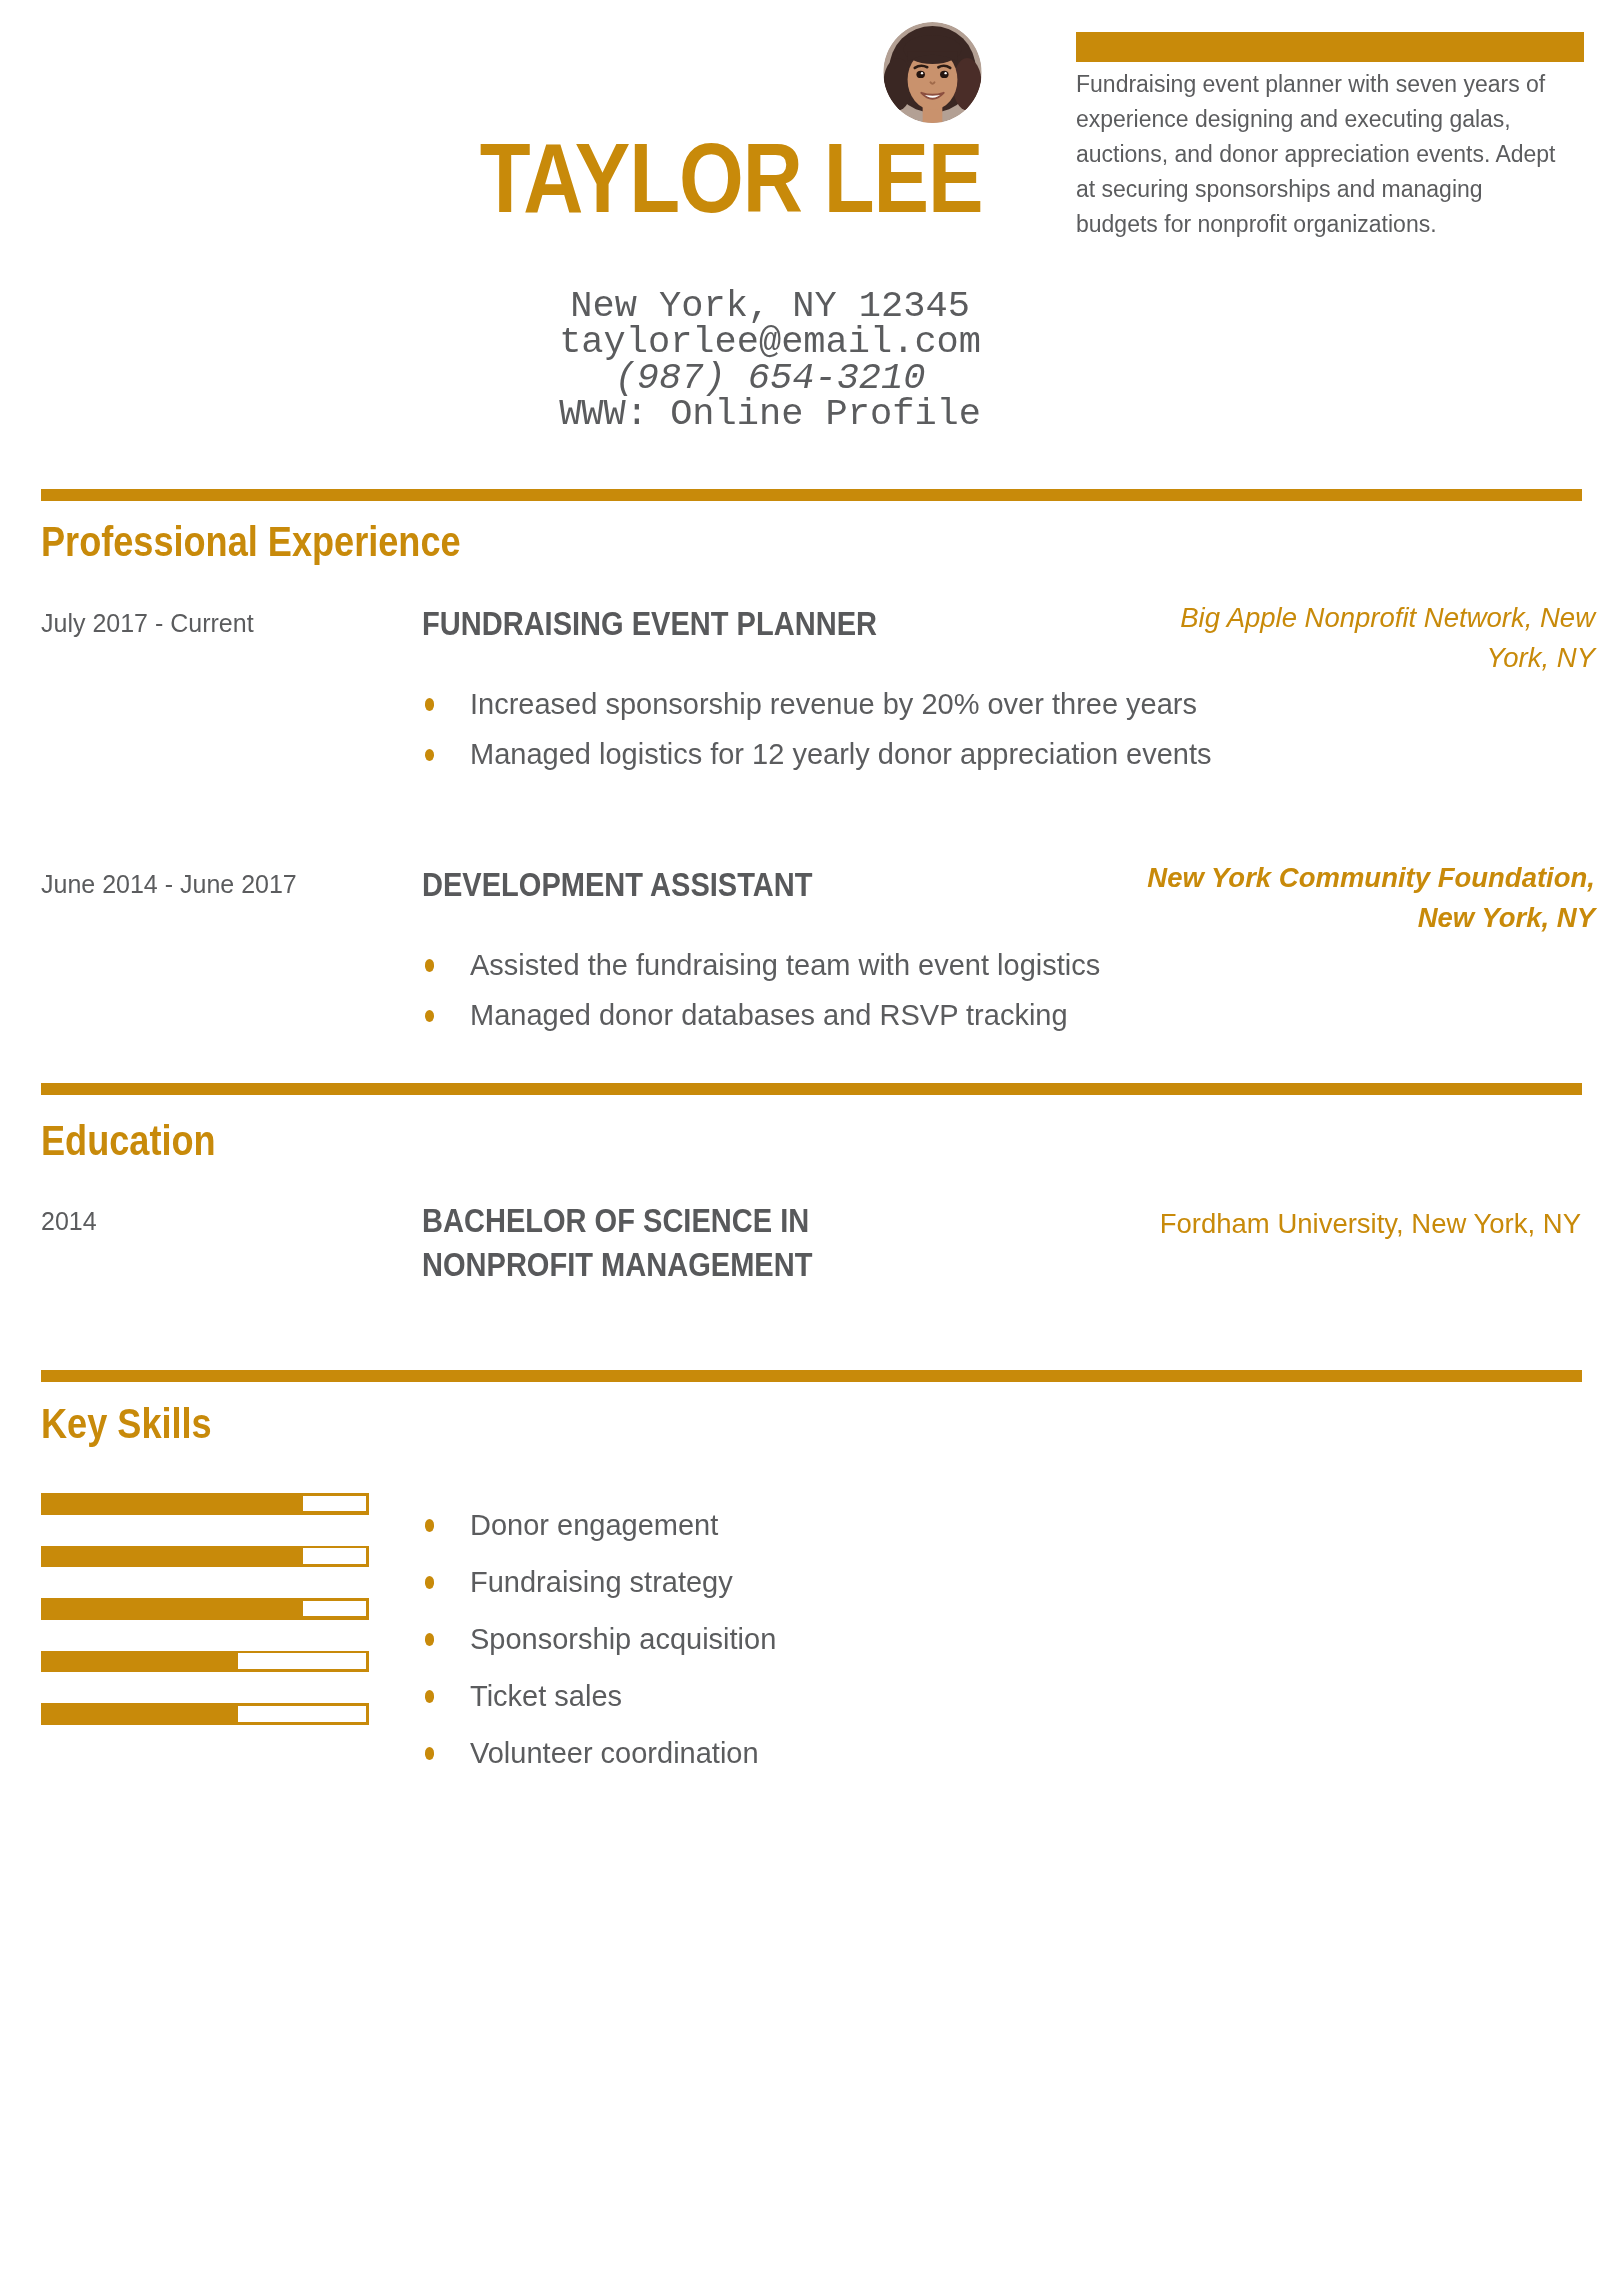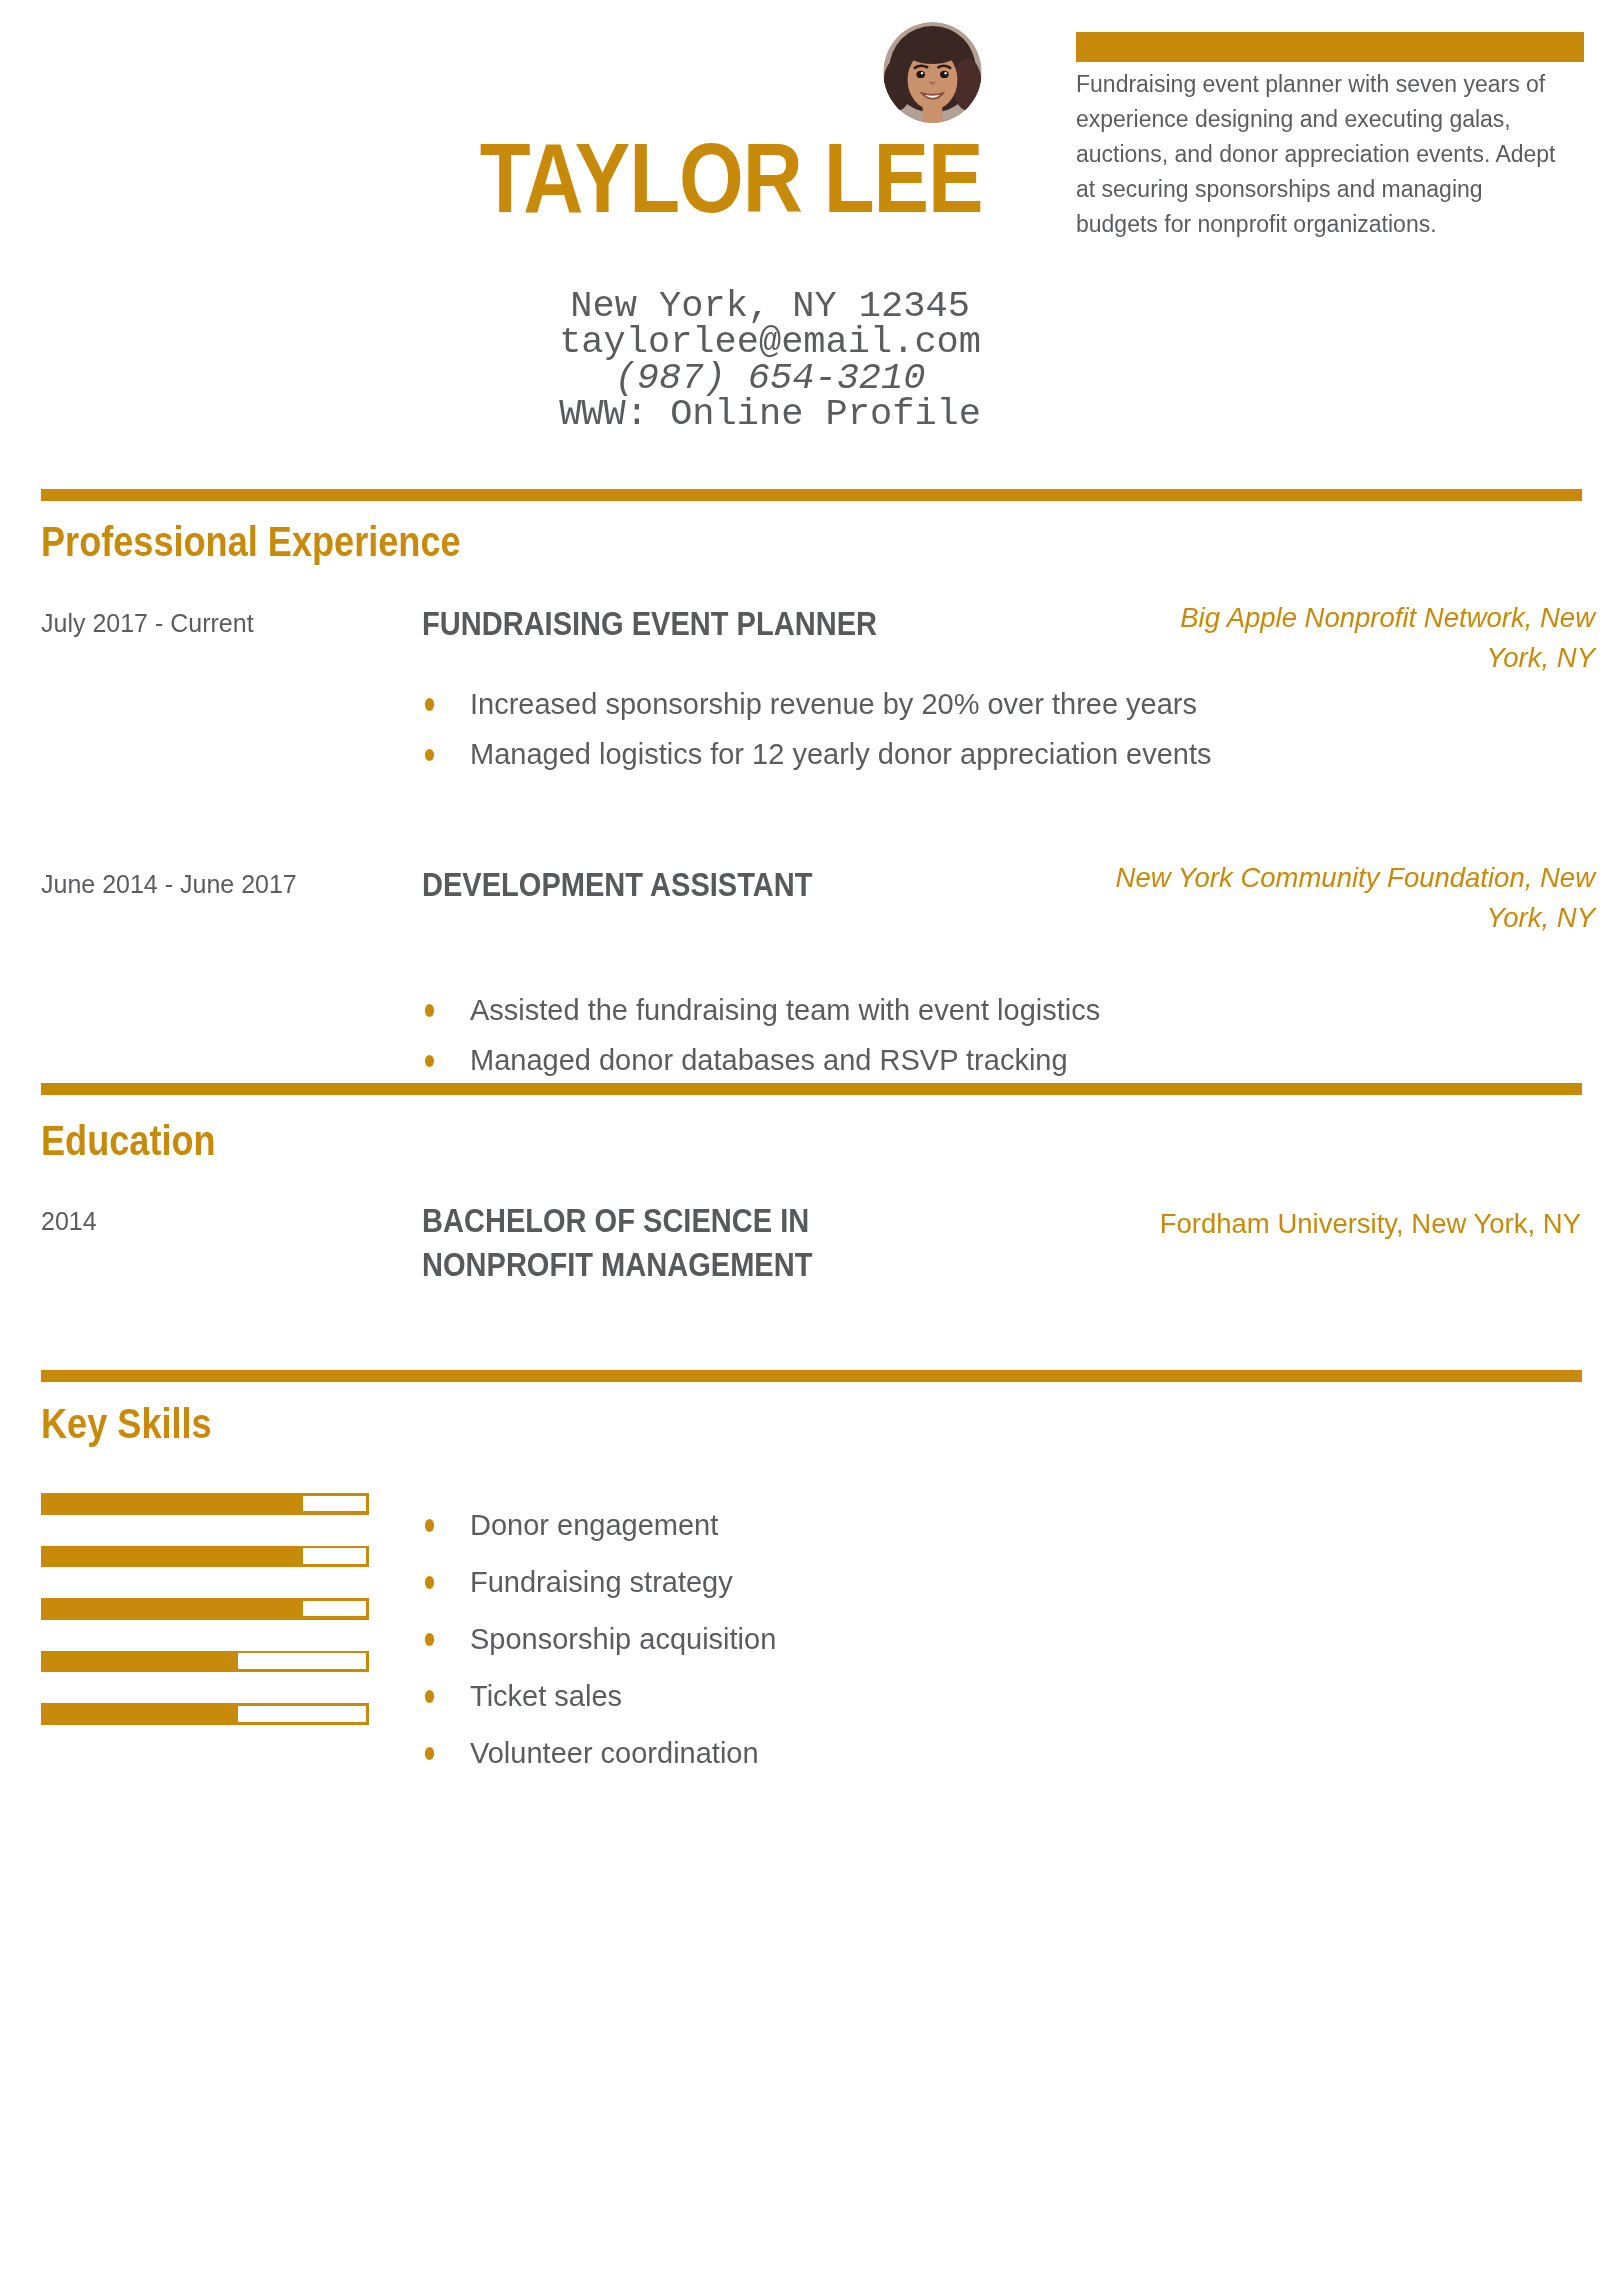--- a/index.html
+++ b/index.html
@@ -62,27 +62,27 @@
   .jt-r1{top:607px;} .jt-r2{top:868px;}
   .degree{
     position:absolute;left:422px;top:1199px;width:458px;
     font-size:33px;font-weight:bold;line-height:44px;color:var(--title);
     transform:scaleX(0.88);transform-origin:left top;
   }
   .company{
     position:absolute;right:27px;width:484px;text-align:right;
     font-size:27.5px;line-height:40px;font-style:italic;color:var(--gold);
   }
-  .co-r1{top:598px;} .co-r2{top:858px;}
+  .co-r1{top:598px;} .co-r2{top:858px;font-weight:bold;}
   .school{
     position:absolute;right:41px;top:1206px;width:484px;text-align:right;
     font-size:27.5px;line-height:36px;color:var(--gold);white-space:nowrap;
   }
   ul.bullets{position:absolute;left:422px;list-style:none;}
-  .ul-j1{top:684px;} .ul-j2{top:990px;} .ul-skills{top:1489px;}
+  .ul-j1{top:684px;} .ul-j2{top:945px;} .ul-skills{top:1489px;}
   ul.bullets li{
     position:relative;padding-left:48px;margin-bottom:9.2px;
     font-size:29px;line-height:41px;color:var(--text);white-space:nowrap;
   }
   ul.ul-skills li{margin-bottom:11px;margin-top:16px;}
   ul.bullets li .dot{
     position:absolute;left:2.6px;top:14.4px;width:9.8px;height:12.4px;
     border-radius:50%;background:var(--gold);
   }
   

